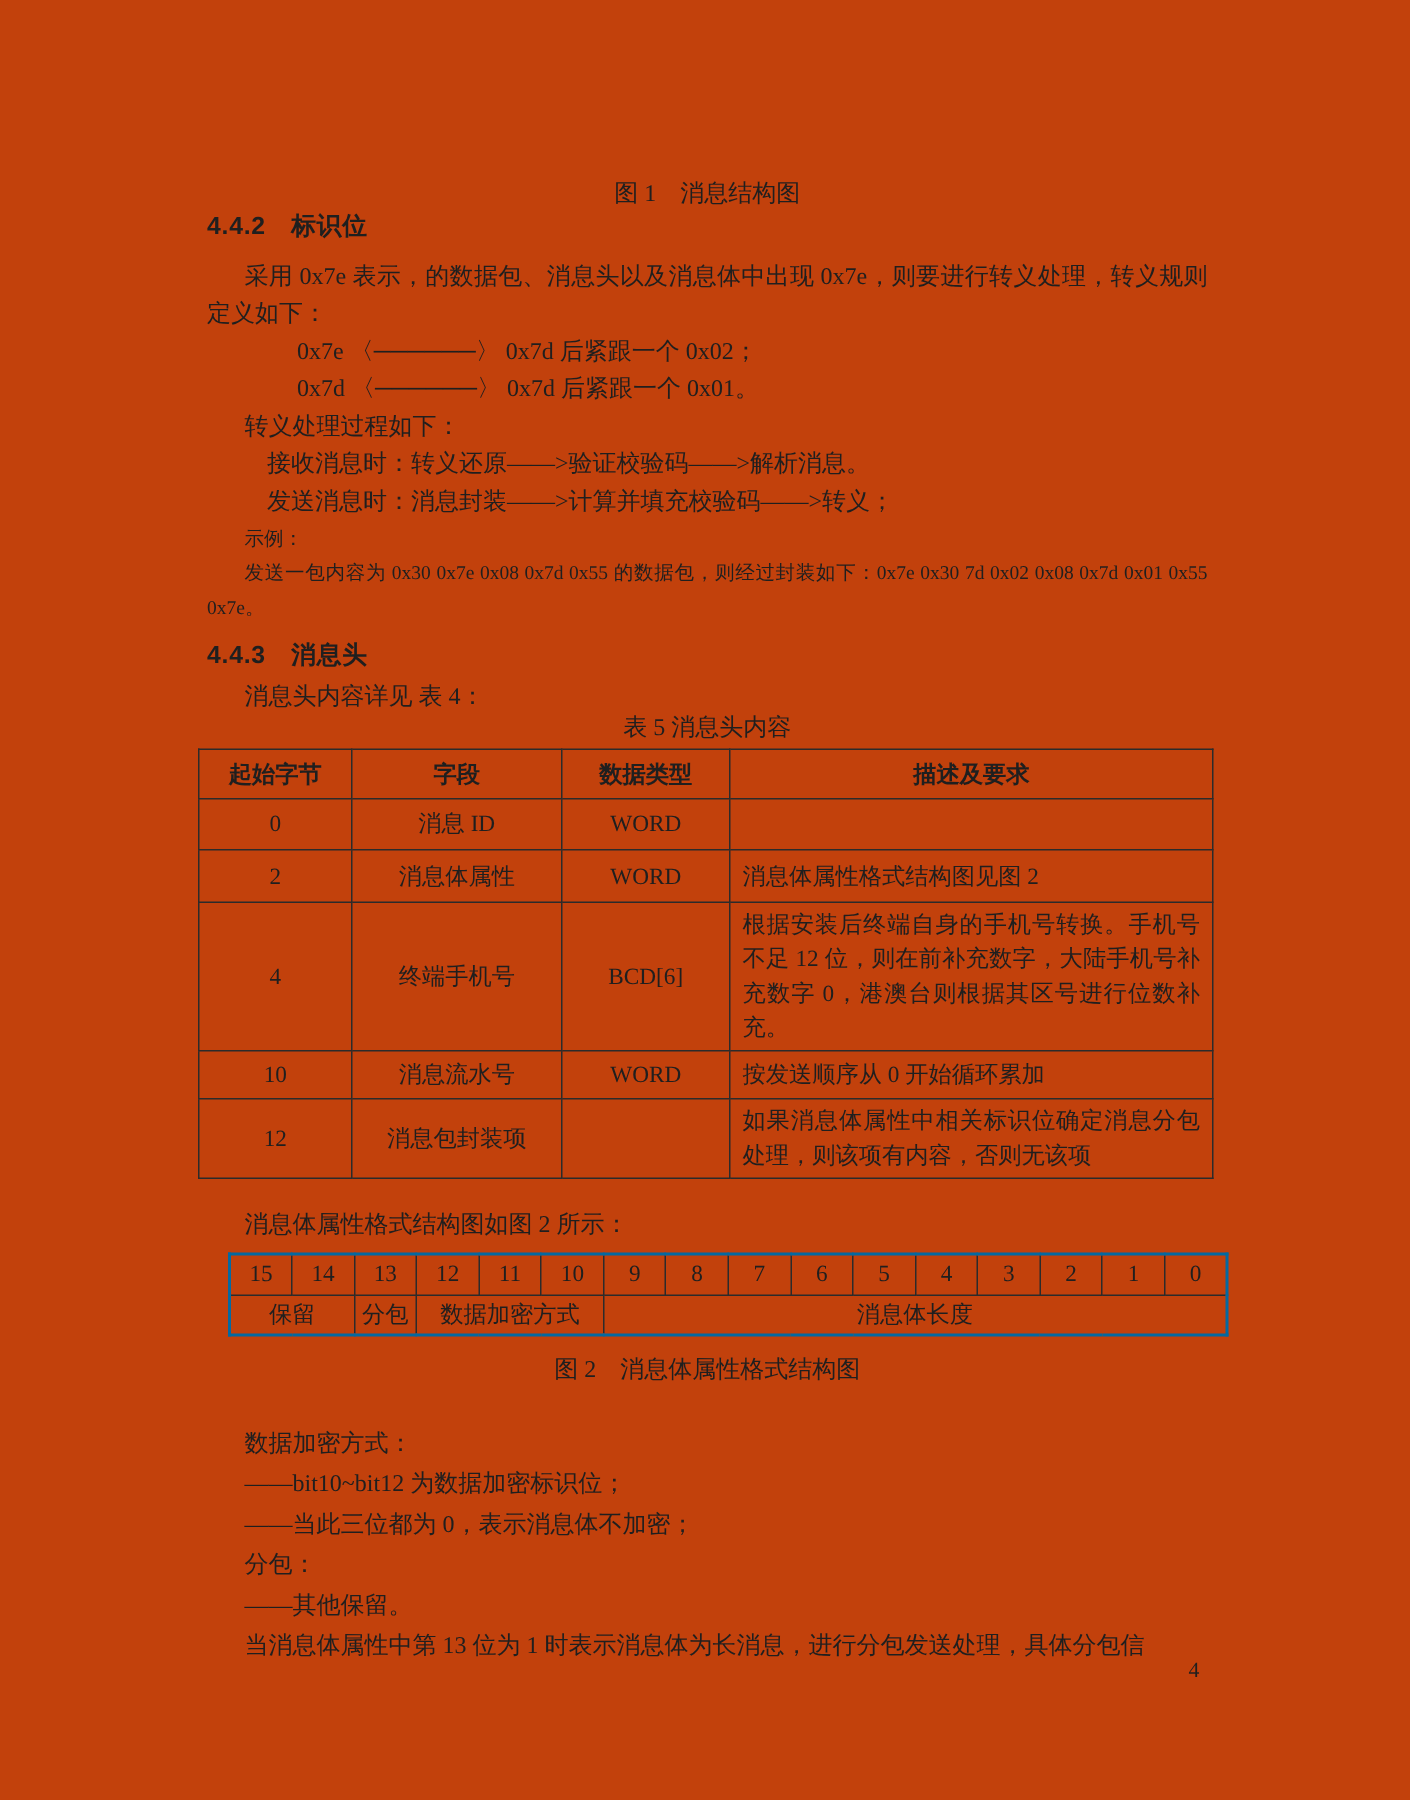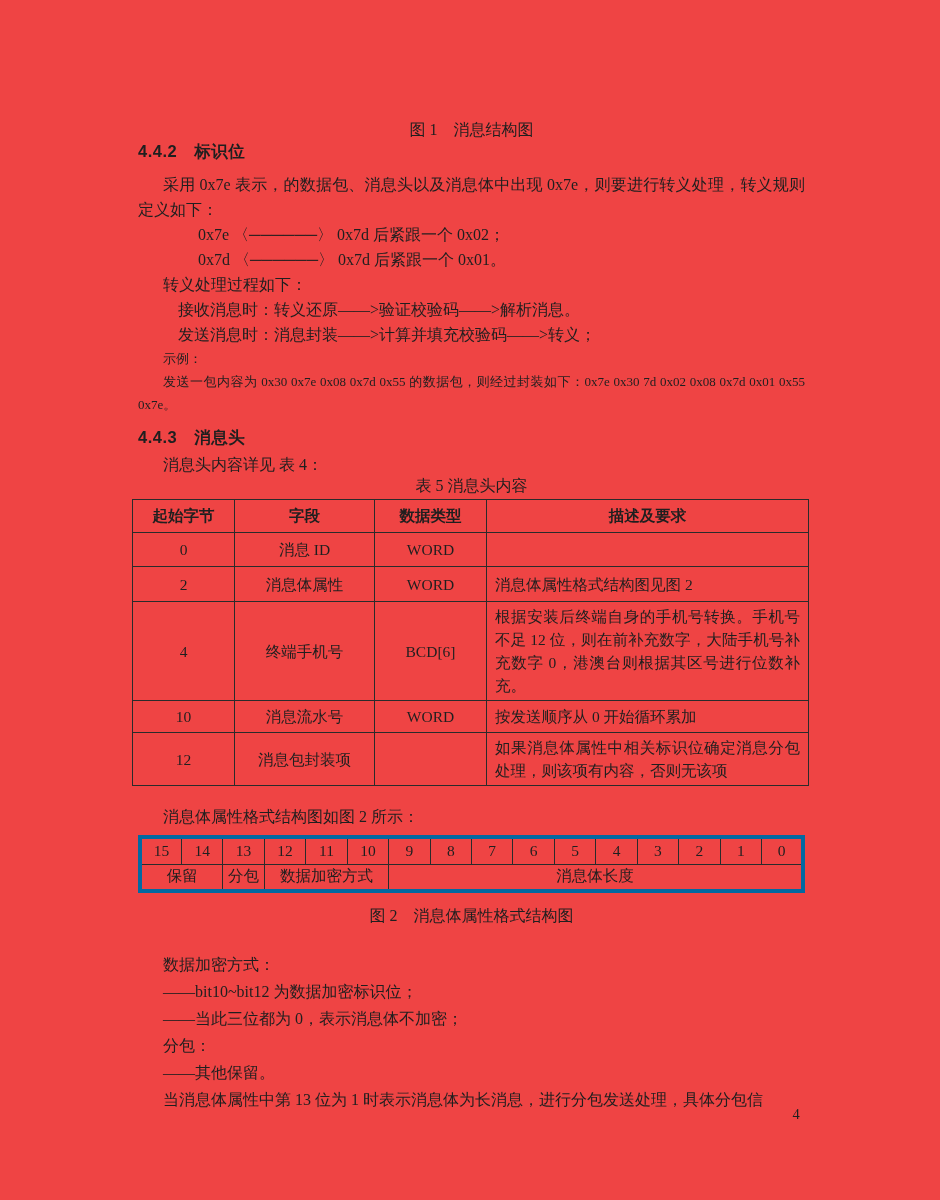--- a/index.html
+++ b/index.html
@@ -2,21 +2,21 @@
 <html><head>
 <meta charset="utf-8">
 <style>
   * { margin: 0; padding: 0; box-sizing: border-box; }
   html, body { background: #e8e8e8; }
   .page {
     position: relative;
     width: 940px;
     height: 1200px;
     margin: 0 auto;
-    background: #ef4444;
+    background: #c2410c;
     color: #1f1f1f;
     font-family: "Liberation Serif", "DejaVu Serif", serif;
     overflow: hidden;
   }
   .content {
     position: absolute;
     left: 138px;
     top: 0;
     width: 667px;
     padding-top: 120px;
@@ -88,21 +88,21 @@
     width: 667px;
     margin-top: 6px;
   }
   .bit-table td {
     border: 1.4px solid #2b2b2b;
     height: 27px;
     text-align: center;
     font-size: 15.5px;
     padding: 0 2px;
   }
-  .bit-table { border: 4px solid #0369a1; }
+  .bit-table { border: 2px solid #0369a1; margin-left: 14px; }
   .fig2-intro { margin-top: 18px; }
   .fig2-caption { margin-top: 12px; line-height: 22px; }
   .enc-block { margin-top: 24px; }
   .enc-block .body-line { line-height: 27px; }
   .page-number {
     position: absolute;
     left: 786px;
     top: 1106px;
     width: 20px;
     text-align: center;

